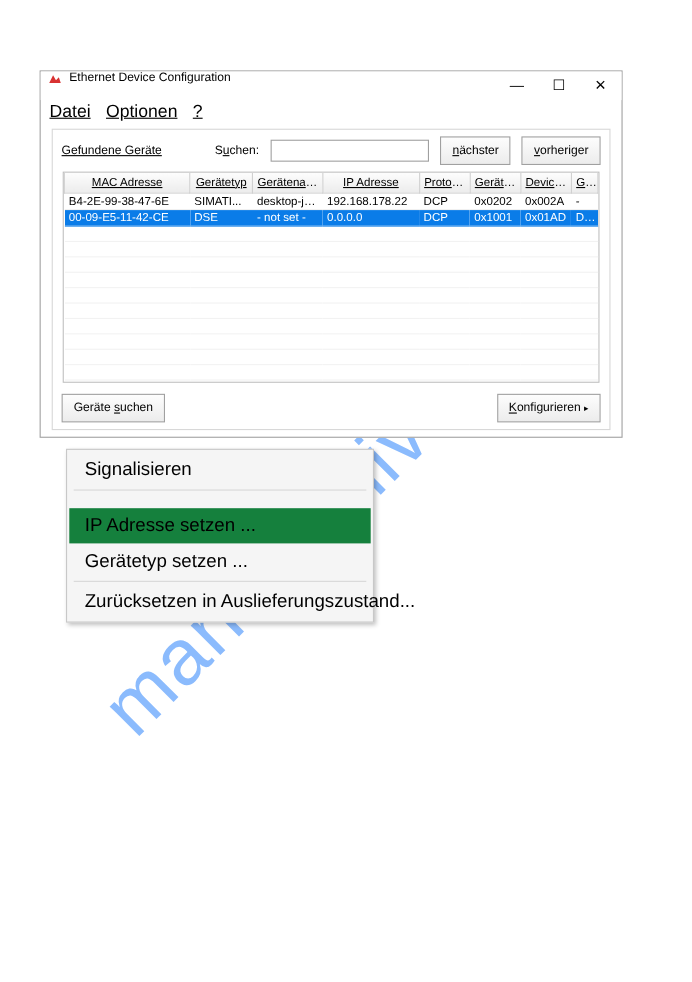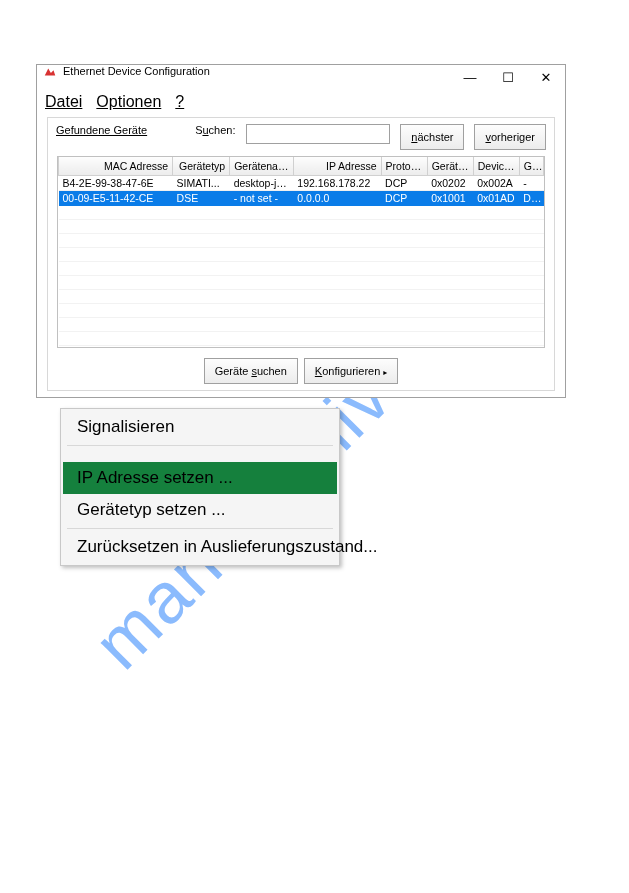--- a/index.html
+++ b/index.html
@@ -78,20 +78,21 @@
   .menuitem { cursor: pointer; }
   .menuitem .ul { text-decoration: underline; }
 
   .toolbar-group {
     margin: 2px 10px 6px 10px;
     border: 1px solid #d8d8d8;
     padding: 6px 8px 6px 8px;
   }
   .toolbar-row1 {
     display: flex;
+    align-items: center;
     gap: 10px;
   }
   .toolbar-row1 .label-left {
     flex: 0 0 auto;
   }
   .toolbar-row1 .search-label {
     margin-left: 38px;
   }
   .toolbar-row1 input[type=text] {
     flex: 1;
@@ -126,27 +127,28 @@
     border-collapse: collapse;
     width: 100%;
     table-layout: fixed;
   }
   thead th {
     background: linear-gradient(#fdfdfd, #ececec);
     border: 1px solid #d0d0d0;
     border-top: none;
     font-weight: normal;
     font-size: 10.5px;
-    text-align: right;
+    text-align: center;
     padding: 2px 4px;
     height: 18px;
     white-space: nowrap;
     overflow: hidden;
     text-overflow: ellipsis;
     cursor: pointer;
+    text-decoration: underline;
   }
   tbody td {
     border-bottom: 1px solid #f0f0f0;
     padding: 1px 4px;
     font-size: 10.5px;
     height: 14px;
     white-space: nowrap;
     overflow: hidden;
     text-overflow: ellipsis;
   }
@@ -155,21 +157,21 @@
     color: #ffffff;
     border-bottom-color: #0a7ce8;
   }
   tbody tr.empty td {
     height: 14px;
     border-bottom: 1px solid #f2f2f2;
   }
 
   .bottom-buttons {
     display: flex;
-    justify-content: center;
+    justify-content: space-between;
     gap: 6px;
     margin-top: 10px;
   }
   .btn .tri { font-size: 8px; margin-left: 3px; }
 
   
   .context-menu {
     position: absolute;
     left: 60px;
     top: 408px;

